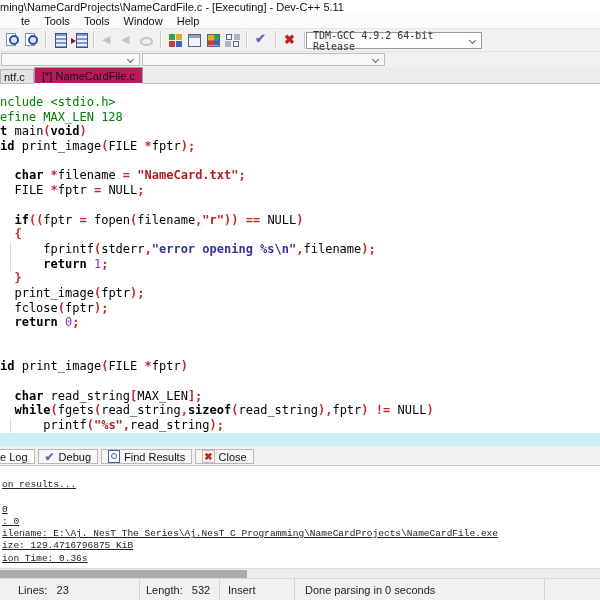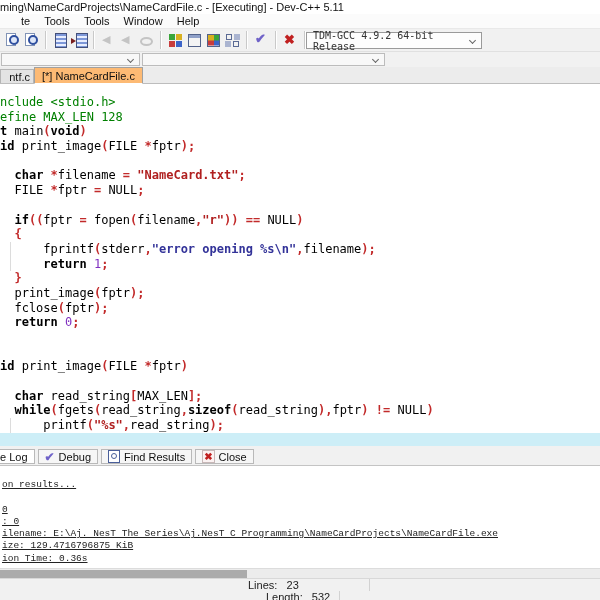--- a/index.html
+++ b/index.html
@@ -50,22 +50,22 @@
   
   .comborow{top:52px;height:15px;background:#f1f1f1;}
   .combo{position:absolute;top:1px;height:13px;background:#f8f8f8;border:1px solid #bcbcbc;box-sizing:border-box;}
   .combo .chevron{top:3px;}
   .combo1{left:1px;width:139px;}
   .combo2{left:142px;width:243px;}
 
   
   .tabrow{top:67px;height:17px;background:#ececec;border-bottom:1px solid #bdbdbd;box-sizing:border-box;}
   .etab{position:absolute;bottom:0;font-size:11px;display:flex;align-items:center;padding:0 7px;box-sizing:border-box;white-space:pre;}
-  .etab.inactive{left:0;width:34px;height:14px;background:#e3e3e3;border:1px solid #b5b5b5;border-bottom:none;overflow:hidden;padding:0 3px;justify-content:flex-end;}
-  .etab.active{left:34px;height:17px;background:#fdba74;border:1px solid #a0a0a0;border-bottom:1px solid #fff;margin-bottom:-1px;z-index:2;justify-content:flex-end;}
+  .etab.inactive{left:0;width:34px;height:14px;background:#e3e3e3;border:1px solid #b5b5b5;border-bottom:none;overflow:hidden;padding:0 3px;}
+  .etab.active{left:34px;height:17px;background:#be185d;border:1px solid #a0a0a0;border-bottom:1px solid #fff;margin-bottom:-1px;z-index:2;justify-content:flex-end;}
 
   
   .editor{top:84px;height:362px;background:#fff;overflow:hidden;padding-top:11px;box-sizing:border-box;}
   .code-line{height:14.7px;line-height:14.7px;font:12px "DejaVu Sans Mono",monospace;white-space:pre;position:relative;}
   .code-line.hl{background:#cdeef7;}
   .code-line.guide::before{content:"";position:absolute;left:10px;top:0;bottom:0;width:1px;background:#dcdcdc;}
   .tok-g{color:#008000;}
   .tok-k{color:#000;font-weight:bold;}
   .tok-p{color:#000;}
   .tok-s{color:#c22a2a;font-weight:bold;}
@@ -90,21 +90,21 @@
   .logpanel{top:465px;height:103px;background:#fff;border-top:1px solid #c4c4c4;box-sizing:border-box;
             padding:13px 0 0 2px;overflow:hidden;}
   .log-line{font:9.5px "Liberation Mono",monospace;line-height:12.3px;color:#222;white-space:pre;min-height:12.3px;text-decoration:underline;}
 
   
   .logscroll{top:568px;height:10px;background:#ececec;border-top:1px solid #dcdcdc;box-sizing:border-box;}
   .scroll-thumb{position:absolute;left:0;top:1px;width:247px;height:8px;background:#ababab;}
 
   
   .statusbar{top:578px;height:22px;background:#f1f1f1;border-top:1px solid #d8d8d8;box-sizing:border-box;
-             display:flex;align-items:center;font-size:11px;color:#222;flex-direction:column;}
+             display:flex;align-items:center;font-size:11px;color:#222;}
   .spanel{height:100%;display:flex;align-items:center;border-right:1px solid #d2d2d2;box-sizing:border-box;white-space:pre;}
   .sp1{width:140px;padding-left:18px;}
   .sp2{width:80px;padding-left:6px;}
   .sp3{width:75px;padding-left:8px;}
   .sp4{width:250px;padding-left:10px;}
   .sp5{flex:1;border-right:none;}
 </style>
 </head>
 <body>
 

